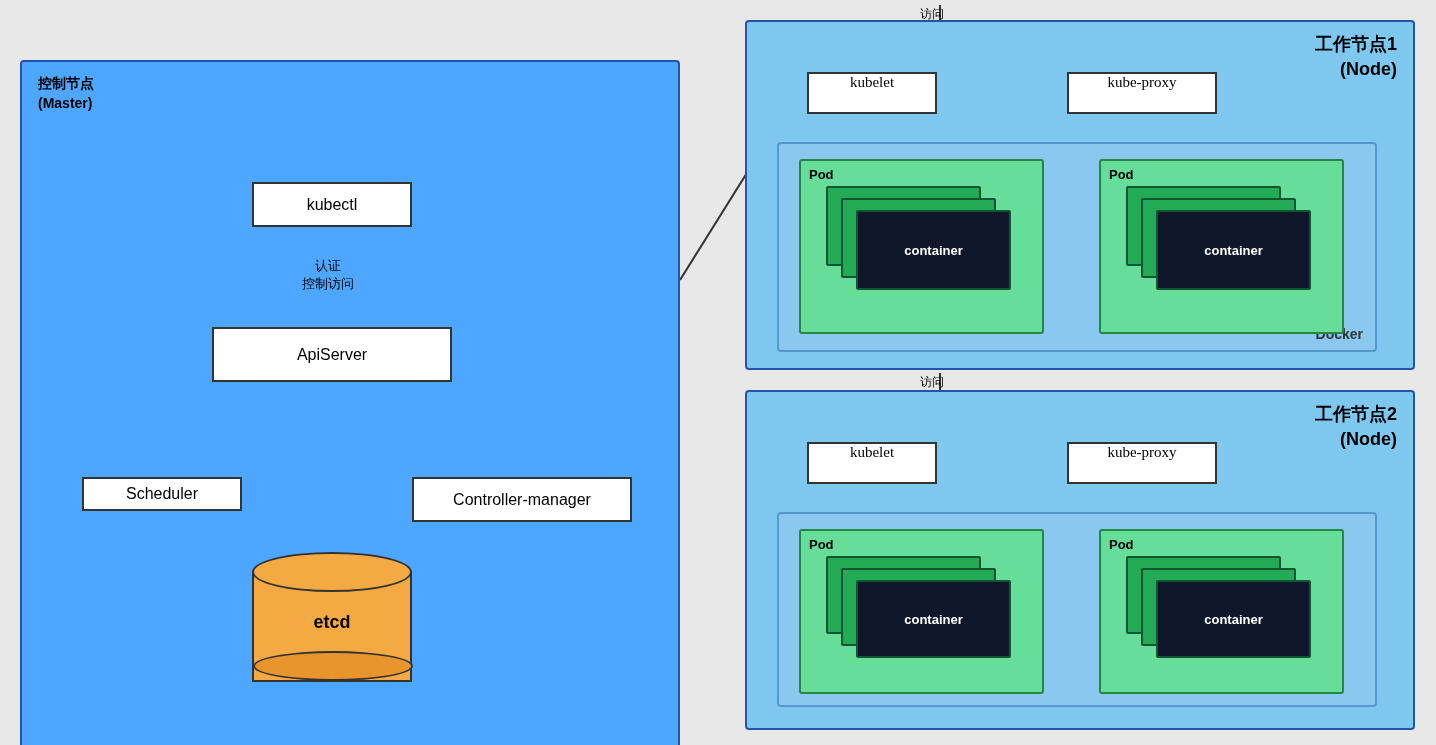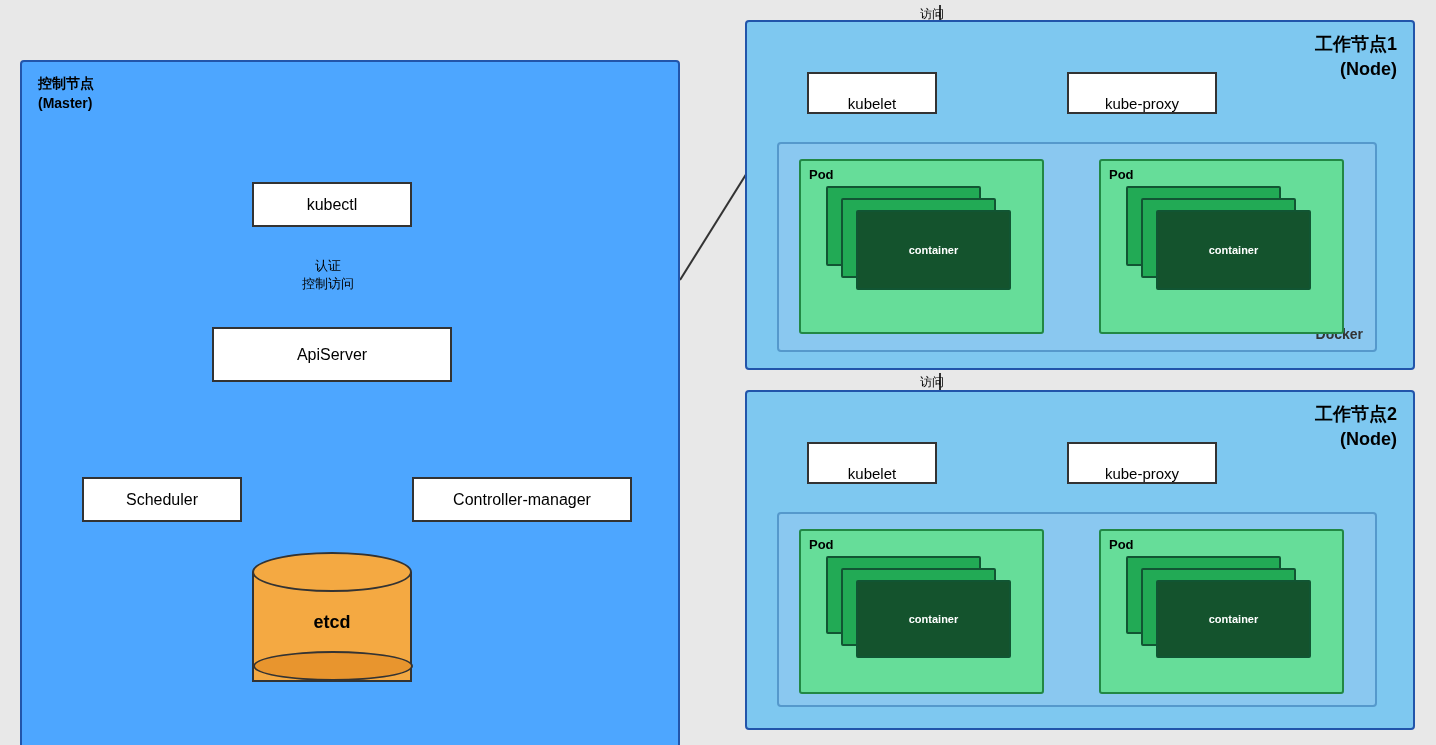--- a/index.html
+++ b/index.html
@@ -66,21 +66,21 @@
       top: 265px;
       width: 240px;
       height: 55px;
       text-align: center;
     }
 
     .scheduler-box {
       left: 60px;
       top: 415px;
       width: 160px;
-      height: 45px;
+      height: 34px;
     }
 
     .controller-box {
       left: 390px;
       top: 415px;
       width: 220px;
       height: 45px;
     }
 
     
@@ -187,23 +187,24 @@
       font-size: 12px;
       color: #000;
     }
 
     
     .worker-box {
       position: absolute;
       background: white;
       border: 2px solid #333;
       display: flex;
-      align-items: flex-end;
+      align-items: flex-start;
       justify-content: center;
       font-size: 15px;
+      font-family: Liberation Serif, serif;
     }
 
     
     .docker-area {
       position: absolute;
       background: rgba(150, 200, 240, 0.5);
       border: 2px solid #5599cc;
       border-radius: 4px;
     }
 
@@ -245,27 +246,27 @@
 
     .container-back1 {
       position: absolute;
       background: #22aa55;
       border: 2px solid #115533;
       border-radius: 2px;
     }
 
     .container-front {
       position: absolute;
-      background: #14532d;
+      background: #0f172a;
       border: 2px solid #115533;
       border-radius: 2px;
       display: flex;
       align-items: center;
       justify-content: center;
-      font-size: 11px;
+      font-size: 13px;
       color: white;
       font-weight: bold;
     }
 
     svg.arrows-svg {
       position: absolute;
       top: 0;
       left: 0;
       width: 1436px;
       height: 745px;

